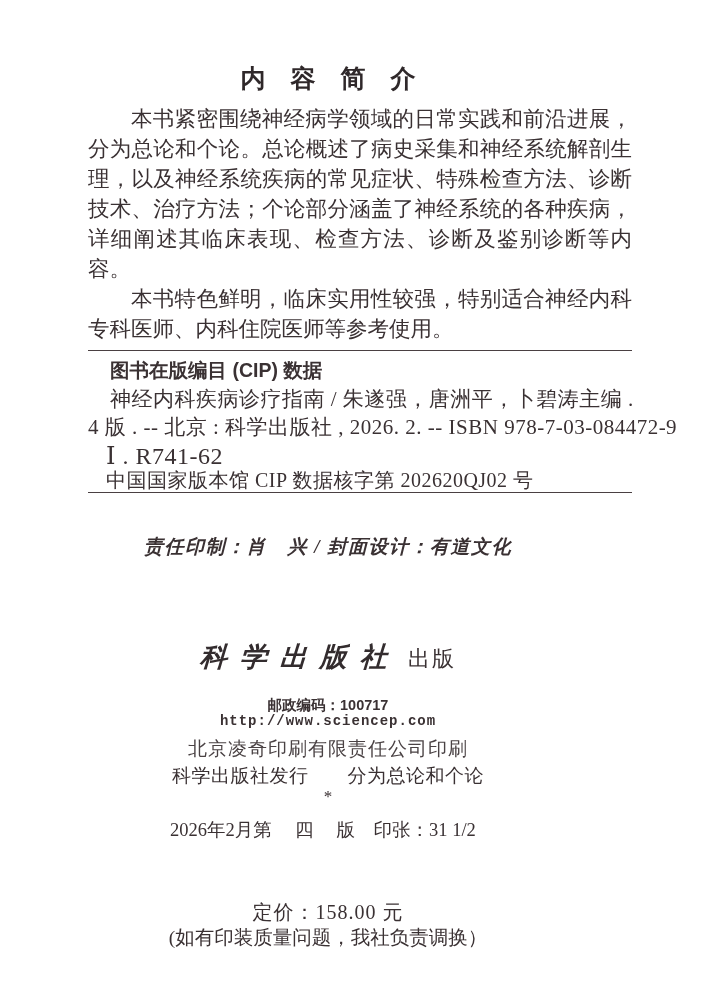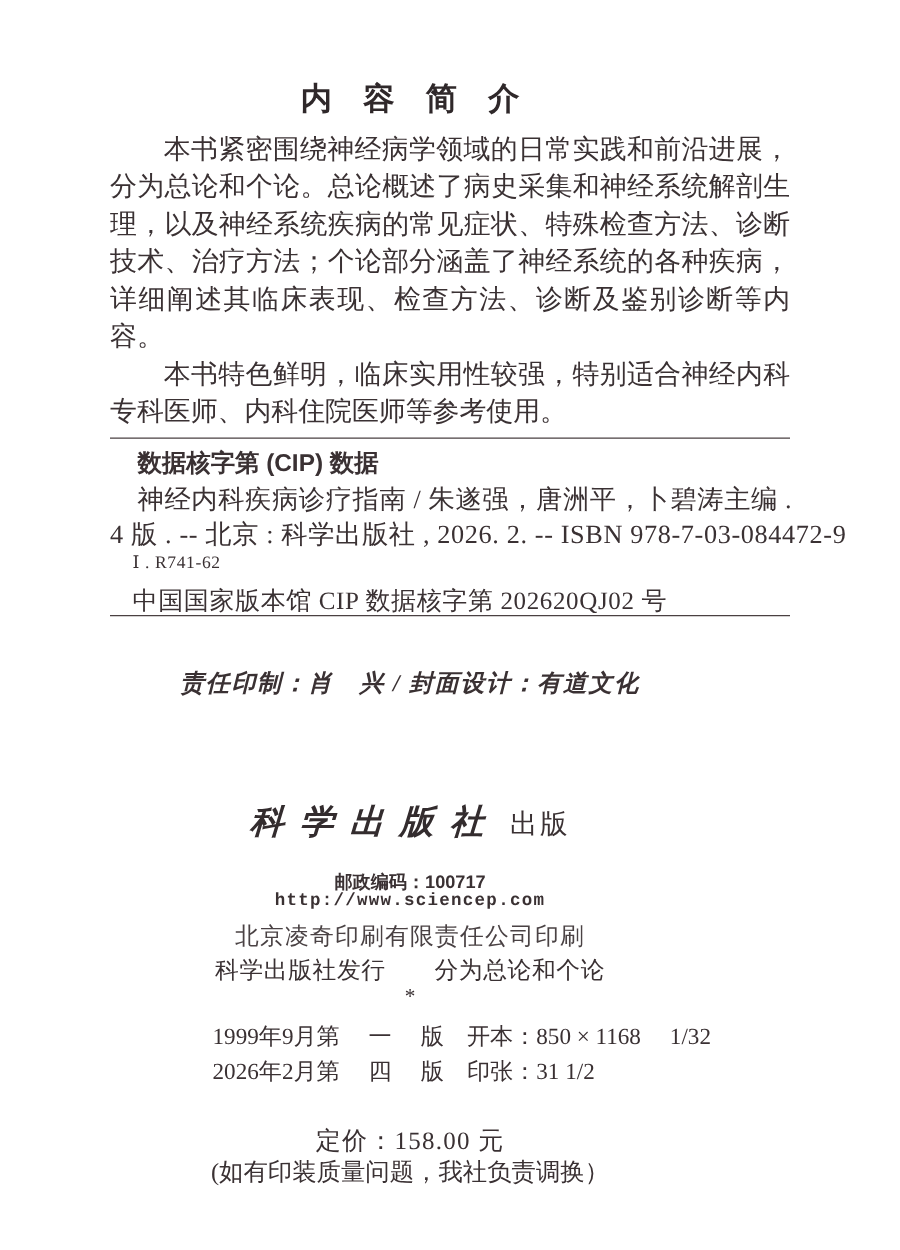--- a/index.html
+++ b/index.html
@@ -34,21 +34,21 @@
   .rule-bottom{top:492px;}
 
   .cip-heading{
     top:357px;left:110px;
     font-family:"Liberation Sans","DejaVu Sans",sans-serif;
     font-weight:bold;font-size:19.5px;
   }
   .cip-line{font-size:21px;letter-spacing:0.5px;}
   .cip-l1{top:385px;left:110px;}
   .cip-l2{top:413px;left:88px;}
-  .cip-l3{top:442px;left:106px;font-size:14px;}
+  .cip-l3{top:442px;left:106px;font-size:24px;}
   .cip-l4{top:467px;left:106px;font-size:20px;}
 
   .credits{
     font-style:italic;font-weight:600;
     font-size:19px;letter-spacing:1.5px;
   }
   .credits-1{top:505px;}
   .credits-2{top:534px;}
 
   .pub-line{top:639px;}
@@ -80,21 +80,21 @@
 
   <div class="abs center title">内　容　简　介</div>
 
   <div class="abs intro">
     <p>本书紧密围绕神经病学领域的日常实践和前沿进展，分为总论和个论。总论概述了病史采集和神经系统解剖生理，以及神经系统疾病的常见症状、特殊检查方法、诊断技术、治疗方法；个论部分涵盖了神经系统的各种疾病，详细阐述其临床表现、检查方法、诊断及鉴别诊断等内容。</p>
     <p>本书特色鲜明，临床实用性较强，特别适合神经内科专科医师、内科住院医师等参考使用。</p>
   </div>
 
   <div class="abs rule rule-top"></div>
 
-  <div class="abs cip-heading">数据核字第 (CIP) 数据</div>
+  <div class="abs cip-heading">图书在版编目 (CIP) 数据</div>
   <div class="abs cip-line cip-l1">神经内科疾病诊疗指南 / 朱遂强，唐洲平，卜碧涛主编 .</div>
   <div class="abs cip-line cip-l2">4 版 . -- 北京 : 科学出版社 , 2026. 2. -- ISBN 978-7-03-084472-9</div>
   <div class="abs cip-line cip-l3">Ⅰ . R741-62</div>
   <div class="abs cip-line cip-l4">中国国家版本馆 CIP 数据核字第 202620QJ02 号</div>
 
   <div class="abs rule rule-bottom"></div>
 
   <div class="abs center credits credits-2">责任印制：肖　兴 / 封面设计：有道文化</div>
 
   <div class="abs center pub-line">
@@ -102,20 +102,19 @@
     <span class="pub-suffix">出版</span>
   </div>
   <div class="abs center pub-postcode">邮政编码：100717</div>
   <div class="abs center pub-url">http://www.sciencep.com</div>
 
   <div class="abs center printer">北京凌奇印刷有限责任公司印刷</div>
   <div class="abs center distribution">科学出版社发行　　分为总论和个论</div>
   <div class="abs center star">*</div>
 
   <div class="abs editions">
-    <div>1999年9月第　 一 　版　开本：850 × 1168　 1/32</div>
     <div>2026年2月第　 四 　版　印张：31 1/2</div>
   </div>
 
   <div class="abs center price">定价：158.00 元</div>
   <div class="abs center notice">(如有印装质量问题，我社负责调换）</div>
 
 </div>
 
 </body></html>

